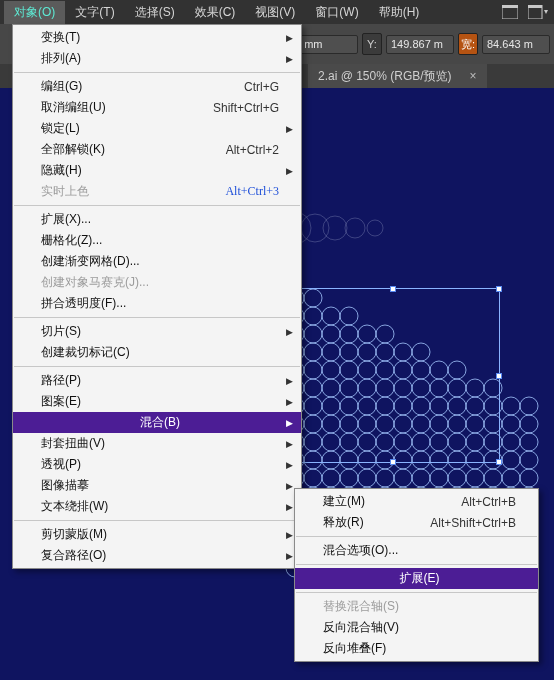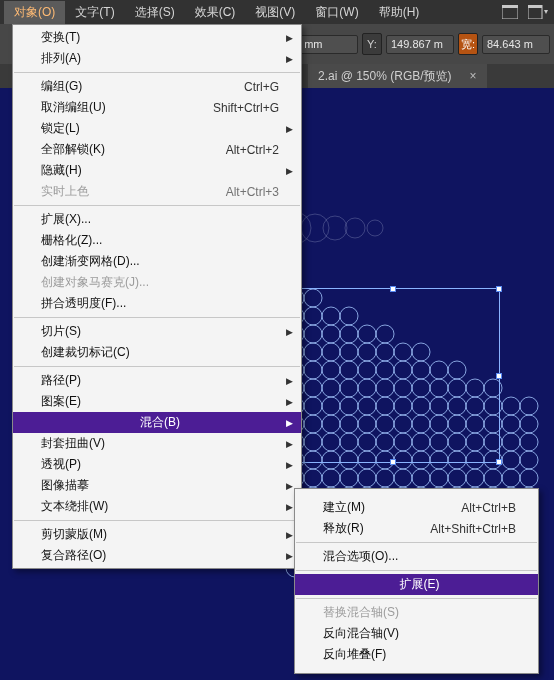--- a/index.html
+++ b/index.html
@@ -1,20 +1,20 @@
 <!DOCTYPE html>
 <html><head>
 <meta charset="utf-8">
 <style>
 * { margin: 0; padding: 0; box-sizing: border-box; font-family: "Microsoft YaHei", sans-serif; font-size: 12px; -webkit-font-smoothing: antialiased; }
 body { width: 554px; height: 680px; background: #1a1a4d; overflow: hidden; position: relative; }
 
 .menubar { height: 24px; background: #323232; display: flex; align-items: center; padding: 0 4px; color: #d6d6d6; position: relative; z-index: 5; }
 .menubar .menu-item { padding: 3px 10px; cursor: default; }
-.menubar .menu-item.active { background: #5b5b5b; color: #fdba74; }
+.menubar .menu-item.active { background: #5b5b5b; color: #5eead4; }
 .menubar .spacer { flex: 1; }
 .mb-icon { width: 24px; height: 18px; display: flex; align-items: center; justify-content: center; margin-left: 4px; }
 .mb-icon svg { display: block; }
 
 .controlbar { position: absolute; left: 0; top: 24px; height: 40px; width: 554px; background: #474747; display: flex; align-items: center; z-index: 1; }
 .ctrl-seg { display: flex; align-items: center; margin-left: 290px; gap: 4px; }
 .ctrl-label { width: 20px; height: 22px; background: #3b3b3b; border: 1px solid #222; color: #cfcfcf; display: flex; align-items: center; justify-content: center; border-radius: 2px; font-size: 11px; }
 .ctrl-input { width: 68px; height: 19px; background: #4f4f4f; border: 1px solid #2a2a2a; color: #e6e6e6; display: flex; align-items: center; padding: 0 4px; border-radius: 2px; font-size: 11px; }
 .ctrl-orange { background: #b55312; color: #fff; }
 
@@ -31,26 +31,26 @@
 .circles { position: absolute; left: 285px; top: 120px; width: 270px; height: 380px; }
 .circles svg circle { fill: none; stroke: #cdd6f0; stroke-width: 0.8; }
 .circles svg circle.sel { stroke: #a5c8ff; }
 
 .dropdown { position: absolute; left: 5px; top: 24px; width: 290px; background: #f4f4f4; border: 1px solid #8a8a8a; box-shadow: 3px 3px 6px rgba(0,0,0,0.4); z-index: 10; padding: 2px 0; margin-left: 7px; }
 .dd-row { display: flex; align-items: center; height: 21px; padding: 0 22px 0 28px; color: #111; position: relative; cursor: default; }
 .dd-row.disabled { color: #9c9c9c; }
 .dd-row.hover { background: #4c1d95; color: #fff; text-align: center; }
 .dd-row .lbl { flex: 1; white-space: nowrap; }
 .dd-row .sc { color: #333; padding-left: 12px; }
-.dd-row.disabled .sc { color: #737373; }
+.dd-row.disabled .sc { color: #1d4ed8; font-family: Liberation Serif, serif; }
 .dd-row.has-sub::after { content: "▶"; font-size: 9px; position: absolute; right: 8px; color: #333; }
 .dd-row.has-sub.hover::after { color: #fff; }
 .dd-sep { height: 1px; background: #c7c7c7; margin: 3px 1px; }
 
-.submenu { position: absolute; left: 294px; top: 488px; width: 245px; background: #f4f4f4; border: 1px solid #8a8a8a; box-shadow: 3px 3px 6px rgba(0,0,0,0.4); z-index: 11; padding: 8px 0; }
+.submenu { position: absolute; left: 294px; top: 488px; width: 245px; background: #f4f4f4; border: 1px solid #8a8a8a; box-shadow: 3px 3px 6px rgba(0,0,0,0.4); z-index: 11; padding: 2px 0; }
 </style>
 </head>
 <body>
 
 <div class="menubar">
   <div class="menu-item active">对象(O)</div>
   <div class="menu-item">文字(T)</div>
   <div class="menu-item">选择(S)</div>
   <div class="menu-item">效果(C)</div>
   <div class="menu-item">视图(V)</div>

